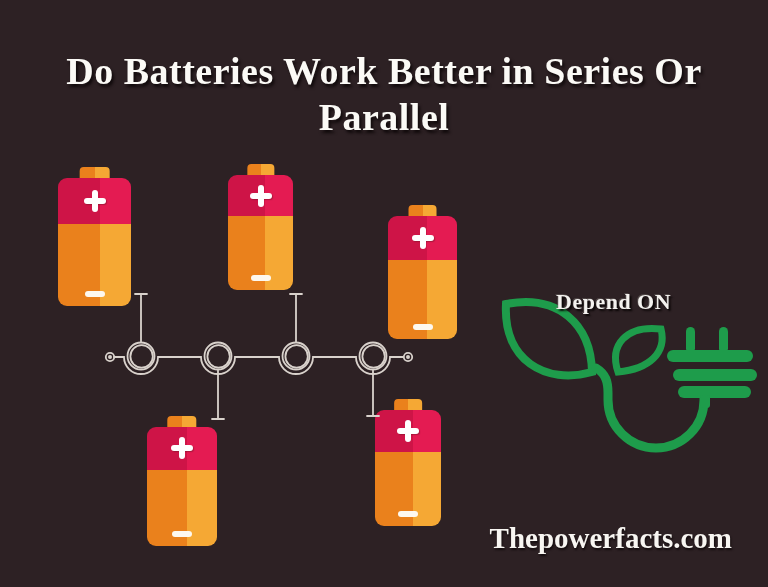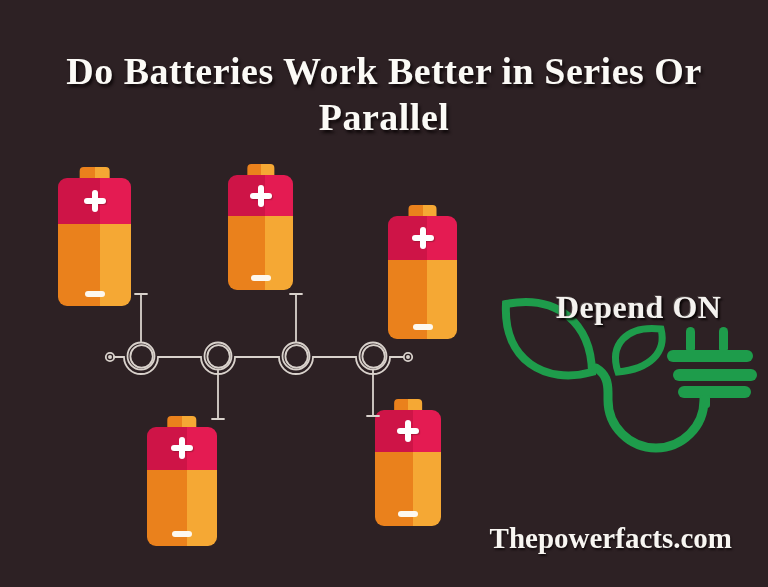--- a/index.html
+++ b/index.html
@@ -59,21 +59,21 @@
   .b1{left:58px;top:178px;width:73px;height:128px;}
   .b2{left:228px;top:175px;width:65px;height:115px;}
   .b3{left:388px;top:216px;width:69px;height:123px;}
   .b4{left:147px;top:427px;width:70px;height:119px;}
   .b5{left:375px;top:410px;width:66px;height:116px;}
   
   .overlay{position:absolute;inset:0;width:768px;height:587px;pointer-events:none;}
   
   .depend-on{
     position:absolute;left:556px;top:289px;
-    font-size:32px;font-weight:700;
+    font-size:22px;font-weight:700;
     color:#f4f2ef;
     letter-spacing:.5px;
     text-shadow:2px 2px 2px rgba(8,4,4,.95), -1px -1px 0 rgba(110,104,100,.55);
     white-space:nowrap;
   }
   
   .website{
     position:absolute;right:36px;top:522px;
     font-size:29px;font-weight:700;
     color:#f8f6f2;

